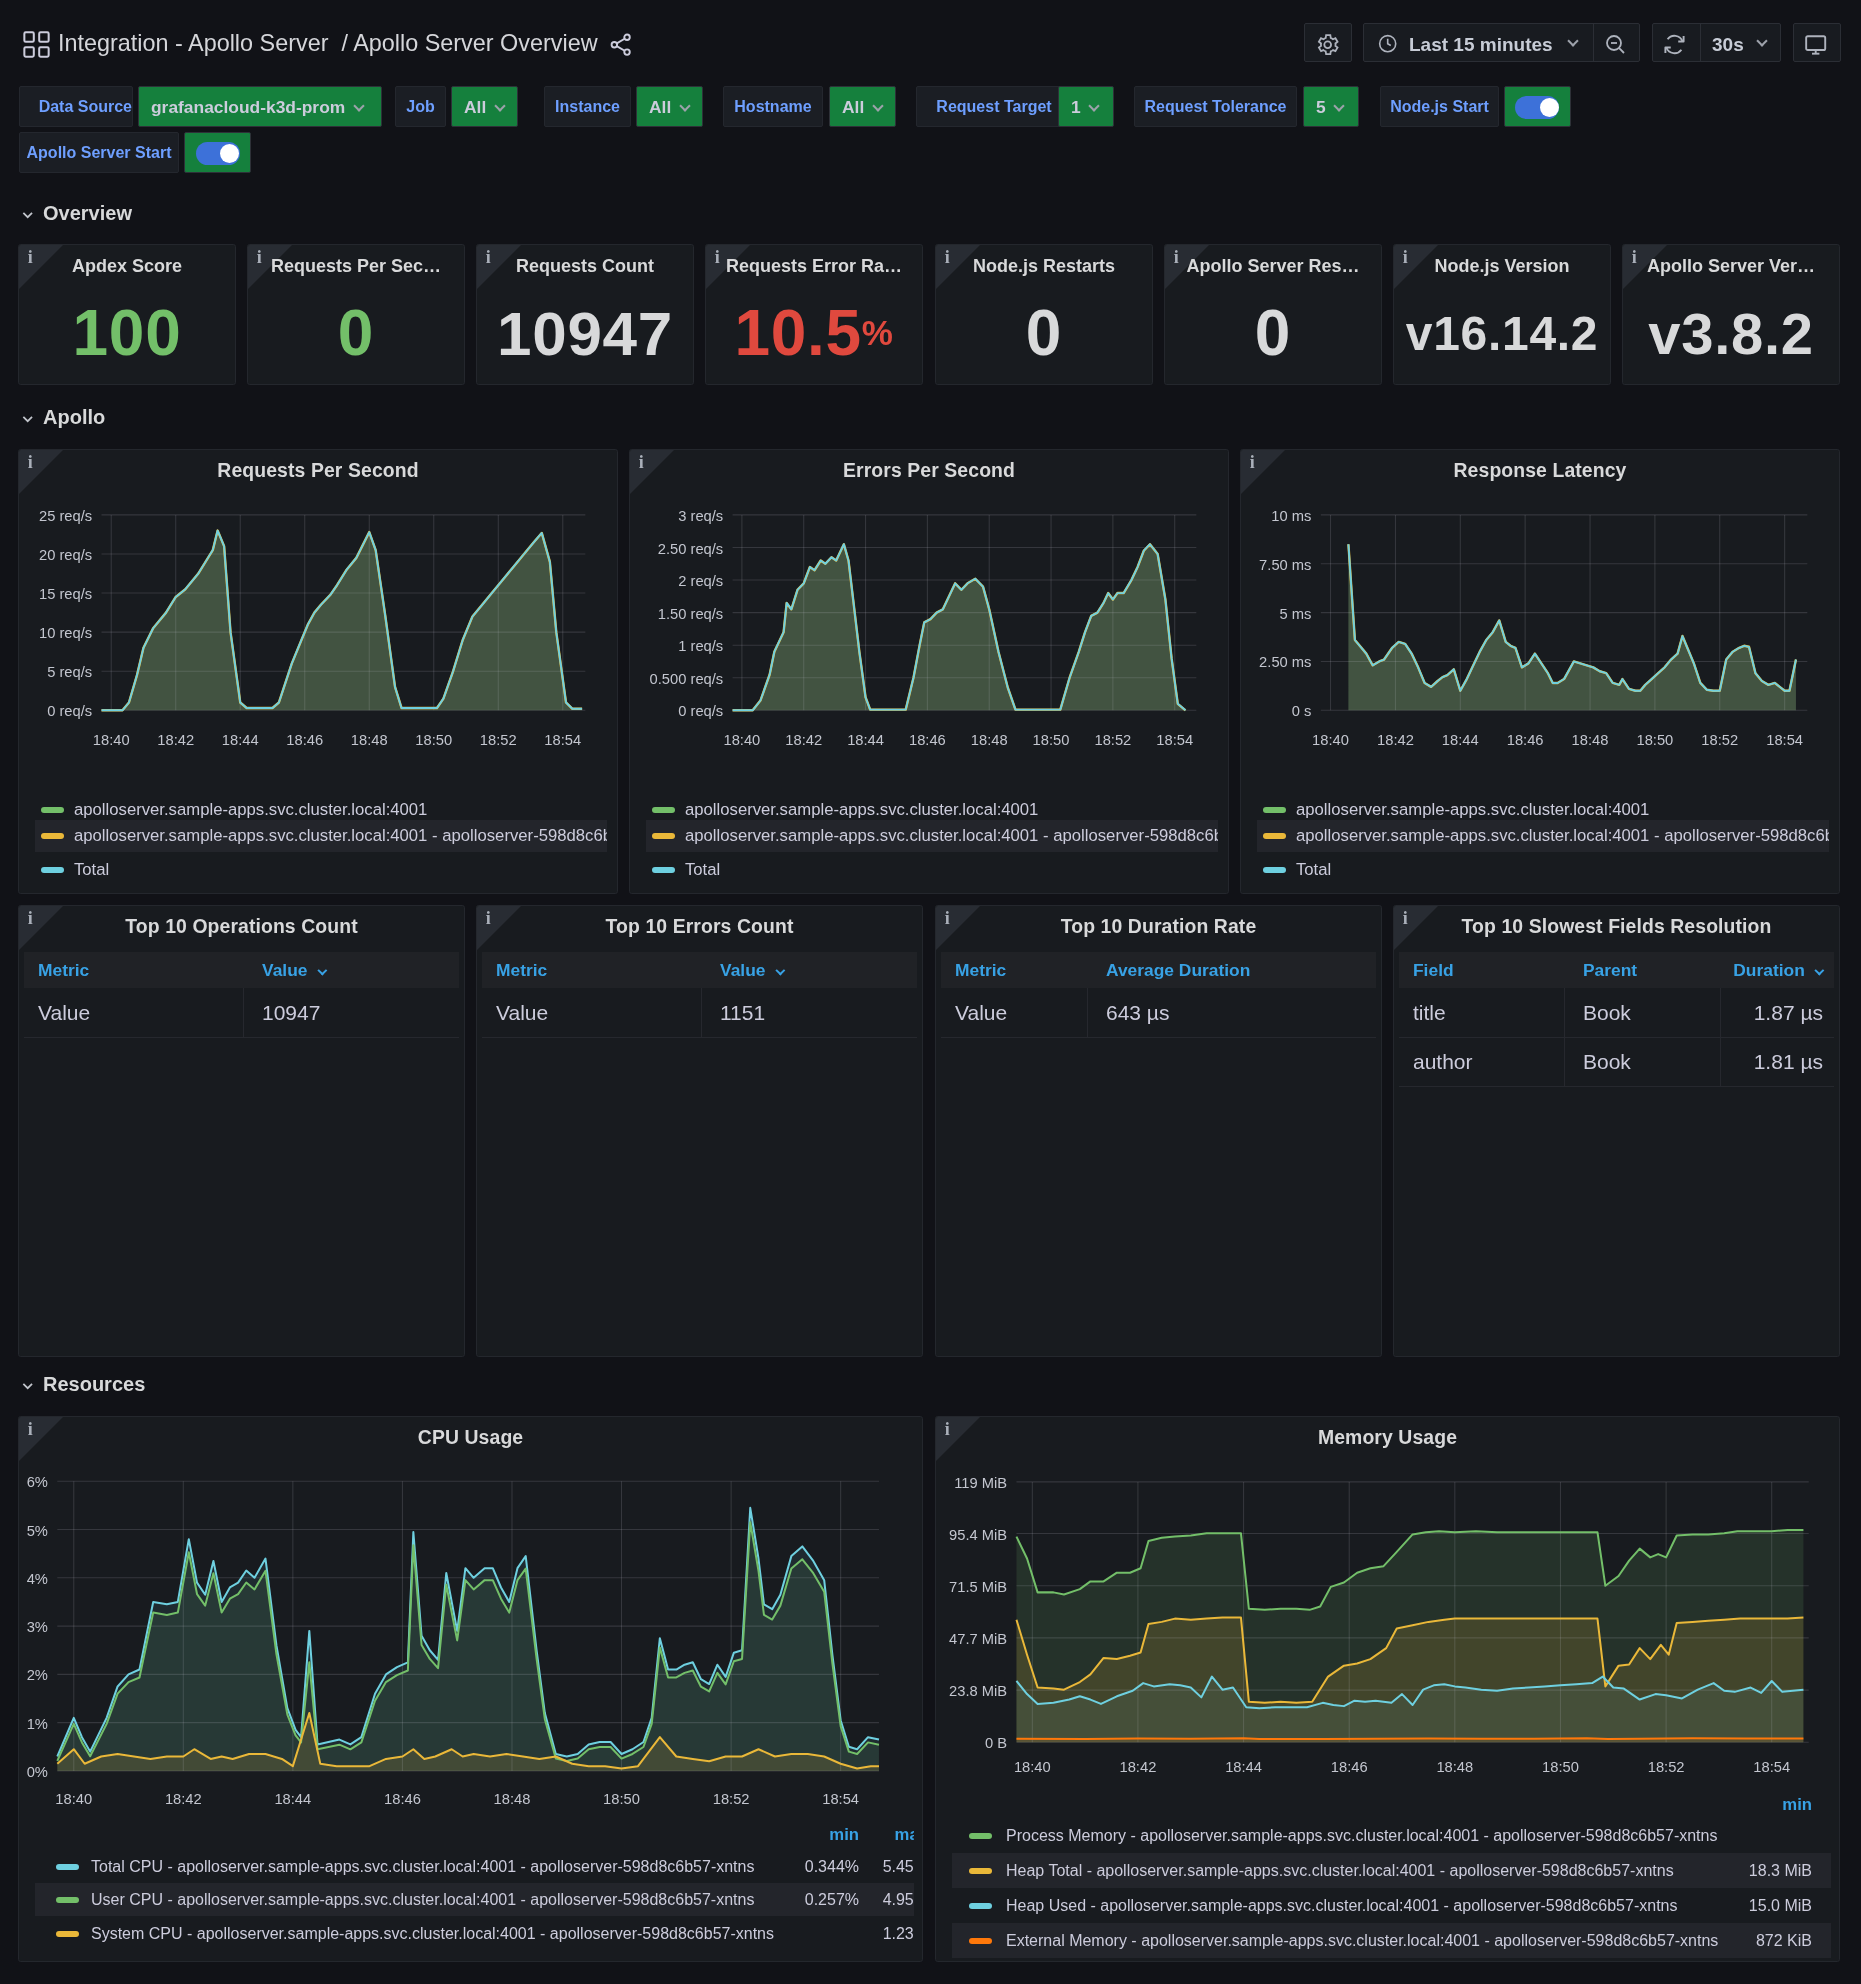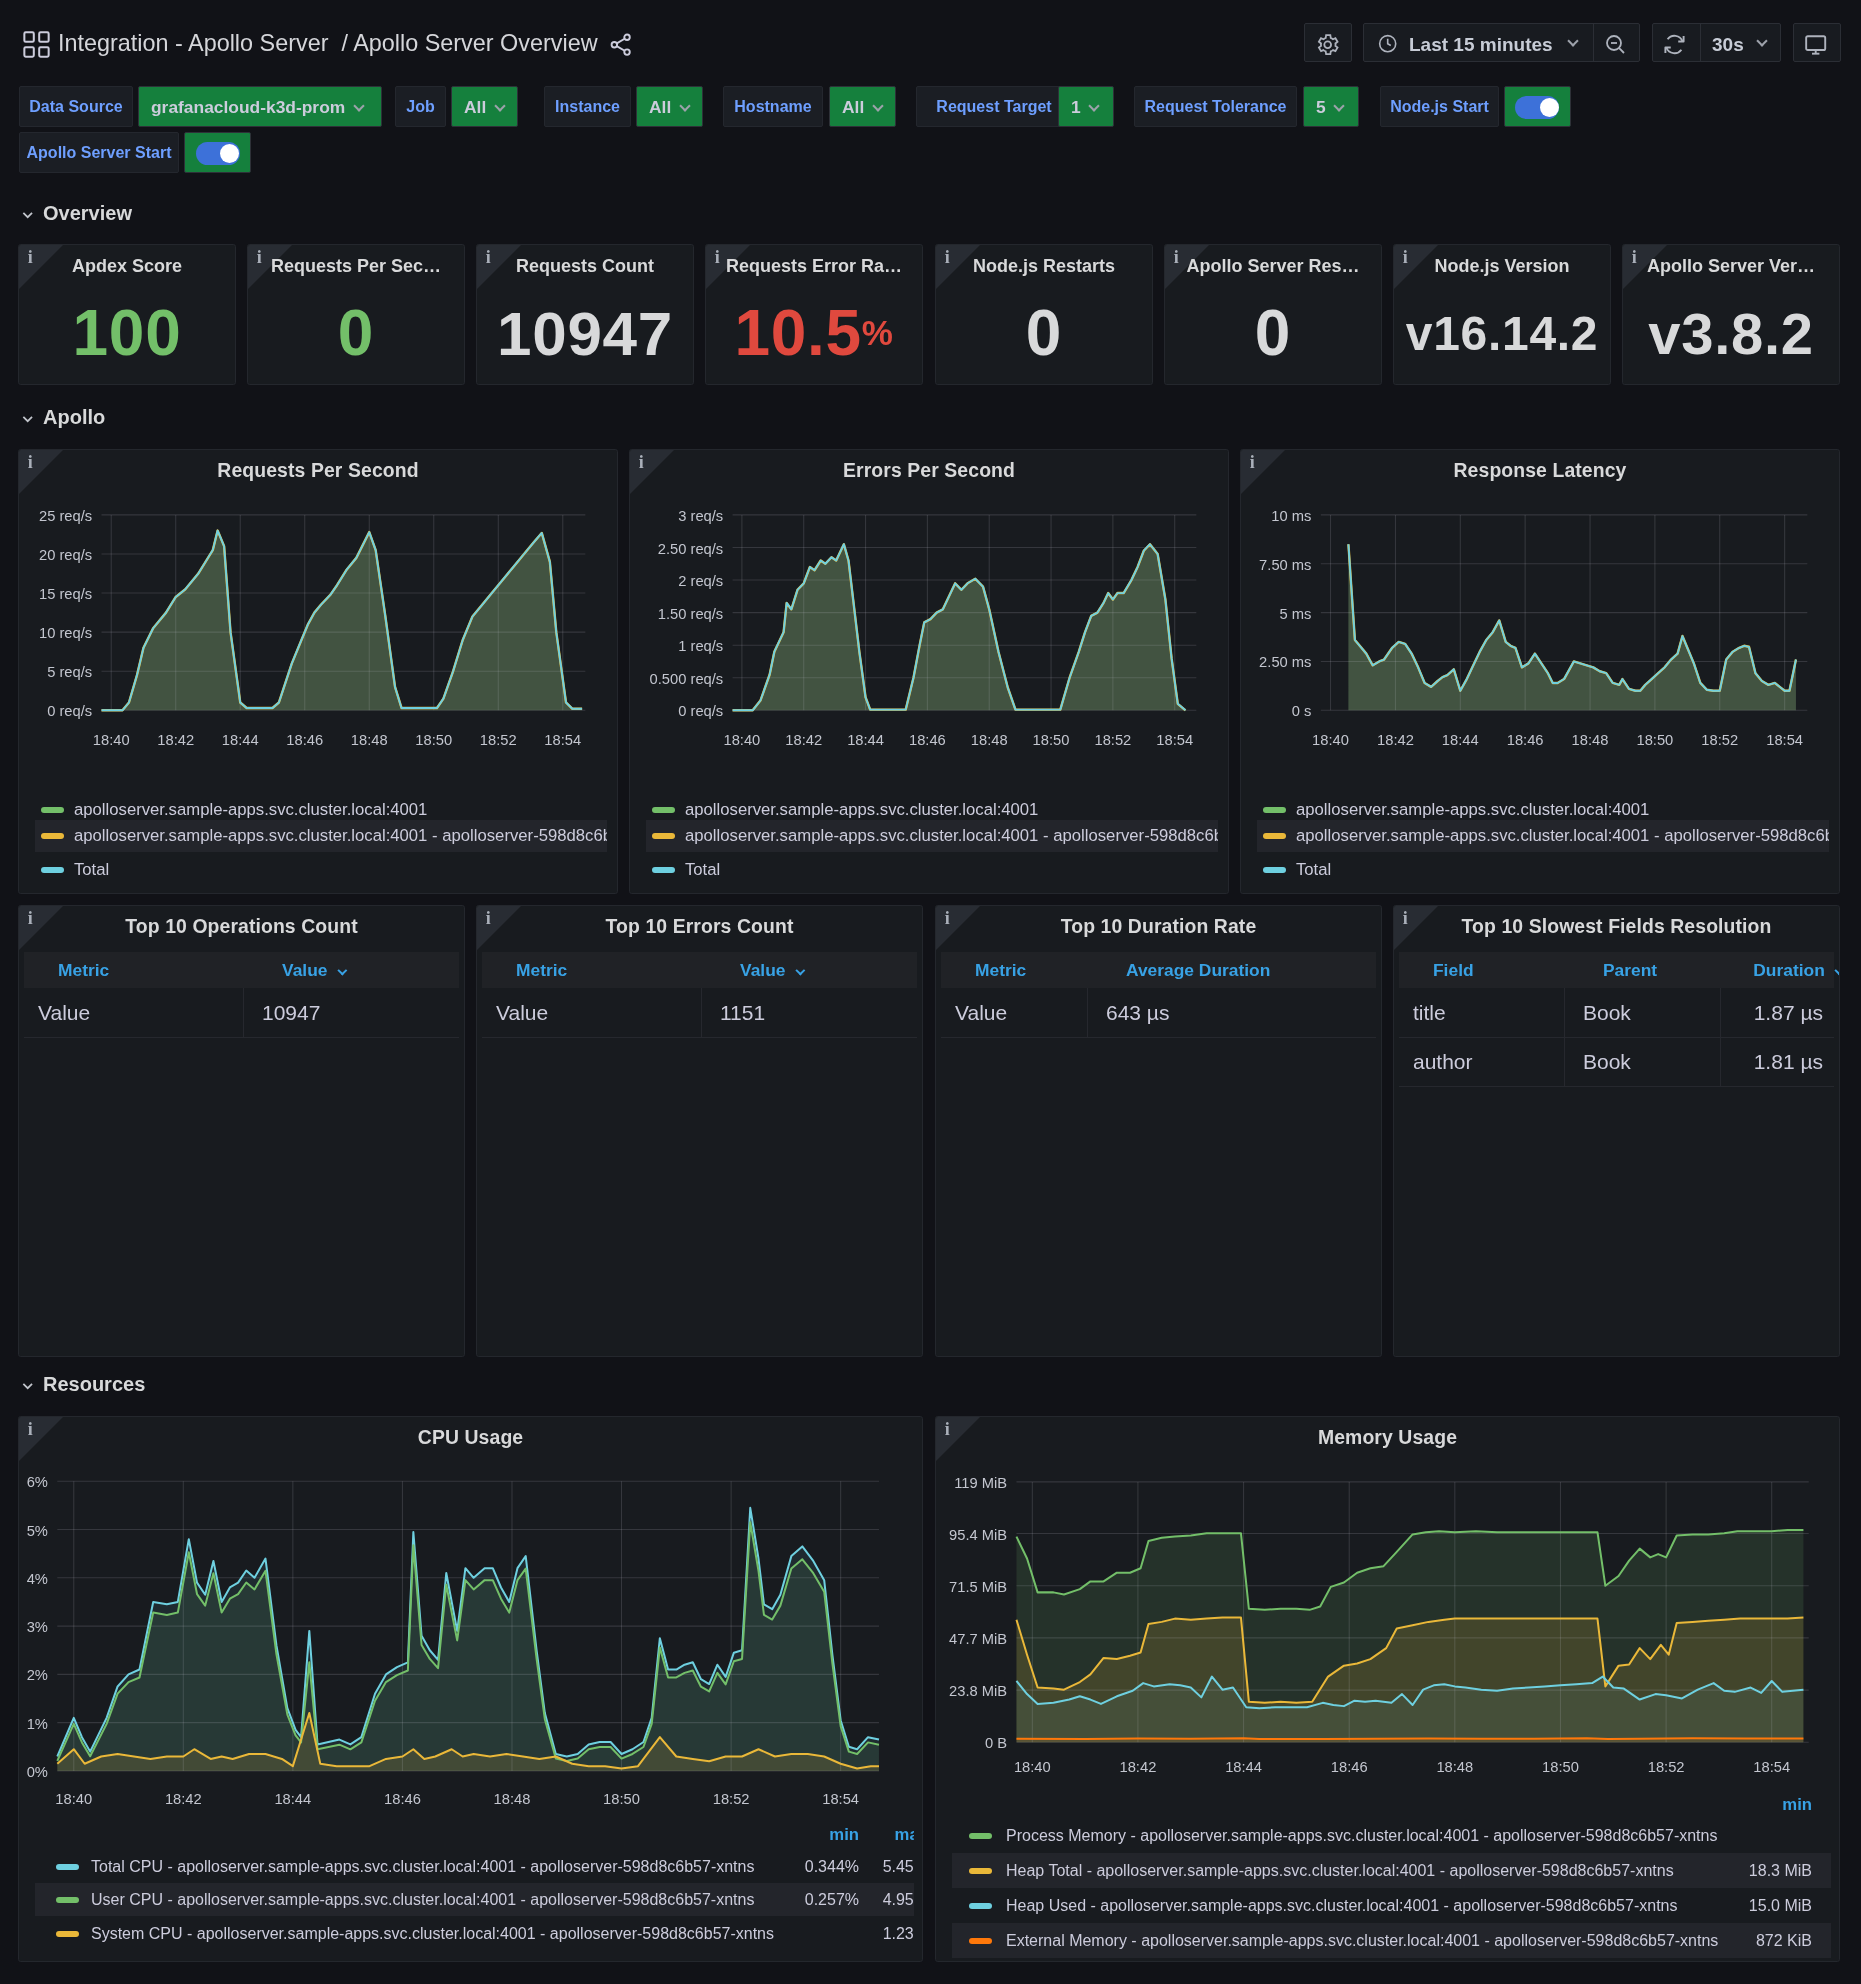--- a/index.html
+++ b/index.html
@@ -9,21 +9,21 @@
 .cinfo { position:absolute; top:2px; left:8.7px; font-size:18px; font-weight:bold; color:#aab0ba; font-family:"Liberation Serif", serif; }
 .sechead { position:absolute; font-size:20px; font-weight:bold; color:#d8d9da; }
 .legrow { position:absolute; font-size:16.7px; color:#ccccdc; }
 .sw { position:absolute; width:23px; height:6px; border-radius:3.3px; top:50%; margin-top:-2.7px; }
 .chip { position:absolute; height:41px; background:#1b1e24; border:0.7px solid #24272e; border-radius:2px; font-size:16px; font-weight:bold; line-height:40px; text-align:center; white-space:nowrap; color:#6e9fff; }
 .vbox { position:absolute; height:41px; background:#15803d; border:0.7px solid #2e3138; border-radius:2px; font-size:17.4px; font-weight:bold; line-height:40px; padding-left:12px; white-space:nowrap; color:#ccccdc; }
 .chev { display:inline-block; width:8px; height:8px; border-right:2px solid #9da2ab; border-bottom:2px solid #9da2ab; transform:rotate(45deg); vertical-align:2.7px; margin-left:9.4px; }
 .hbtn { position:absolute; top:23.4px; height:39px; background:#181b20; border:0.7px solid #2b2e35; border-radius:2px; color:#c7ccd6; }
 svg { position:absolute; top:0; left:0; }
 .tcell { position:absolute; font-size:21px; color:#ccccdc; }
-.thead { position:absolute; font-size:17.4px; font-weight:bold; color:#38a2e5;margin-left:20px; }
+.thead { position:absolute; font-size:17.4px; font-weight:bold; color:#38a2e5; }
 .stitle { position:absolute; left:0; right:0; top:10.7px; text-align:center; font-size:18px; font-weight:bold; color:#d8d9da; }
 </style></head><body>
 
 <svg class="abs" style="left:23px; top:31px;" width="27" height="27" viewBox="0 0 40 40">
 <g fill="none" stroke="#ccccdc" stroke-width="3">
 <rect x="2" y="2" width="14" height="14" rx="2"></rect>
       <rect x="24" y="2" width="14" height="14" rx="2"></rect>
 <rect x="2" y="24" width="14" height="14" rx="2"></rect>
       <rect x="24" y="24" width="14" height="14" rx="2"></rect>
 </g>
@@ -65,21 +65,21 @@
 <div class="abs" style="left:1700px; top:24px; width:0.7px; height:38px; background:#2b2e35;"></div>
 <div class="abs" style="left:1712px; top:34px; font-size:19px; font-weight:bold; color:#c7ccd6;">30s</div>
 <div class="abs" style="left:1749px; top:37px;"><span class="chev"></span></div>
 <div class="hbtn" style="left:1793px; width:48px;"></div>
 <svg class="abs" style="left:1803px; top:32px;" width="25.4" height="25.4" viewBox="0 0 24 24" fill="none" stroke="#aeb3bd" stroke-width="1.8">
 <rect x="3" y="4" width="18" height="13" rx="1.5"></rect>
     <line x1="12" y1="17" x2="12" y2="20"></line>
     <line x1="8.5" y1="20.5" x2="15.5" y2="20.5"></line>
   </svg>
 
-<div class="chip" style="left:19px; top:86px; width:114px;">Data Source</div>
+<div class="chip" style="left:19px; top:86px; width:114px;text-align:right;">Data Source</div>
 <div class="vbox" style="left:138px; top:86px; width:244px;">grafanacloud-k3d-prom<span class="chev"></span></div>
 <div class="chip" style="left:395px; top:86px; width:51px;">Job</div>
 <div class="vbox" style="left:451px; top:86px; width:67px;">All<span class="chev"></span></div>
 <div class="chip" style="left:544px; top:86px; width:87px;">Instance</div>
 <div class="vbox" style="left:636px; top:86px; width:67px;">All<span class="chev"></span></div>
 <div class="chip" style="left:723px; top:86px; width:100px;">Hostname</div>
 <div class="vbox" style="left:829px; top:86px; width:67px;">All<span class="chev"></span></div>
 <div class="chip" style="left:916px; top:86px; width:156px;">Request Target</div>
 <div class="vbox" style="left:1058px; top:86px; width:56px;">1<span class="chev"></span></div>
 <div class="chip" style="left:1134px; top:86px; width:163px;">Request Tolerance</div>

